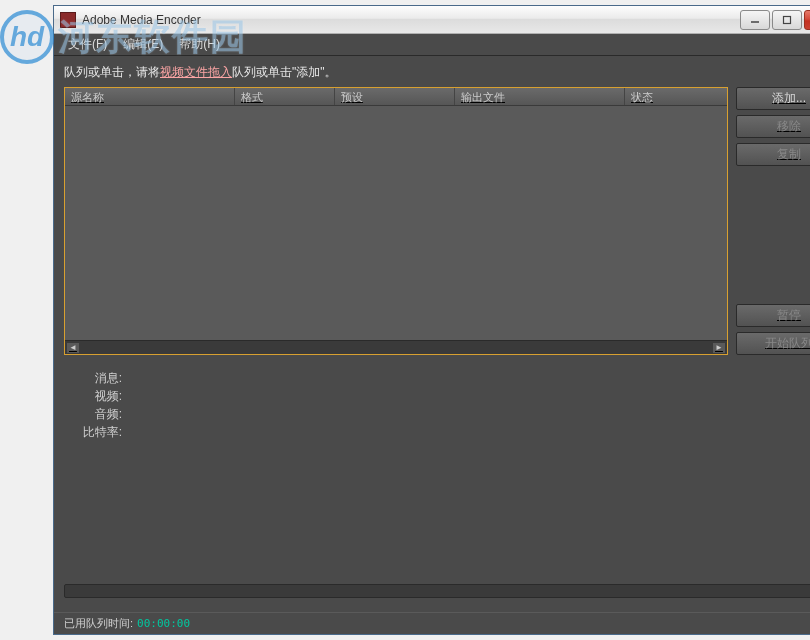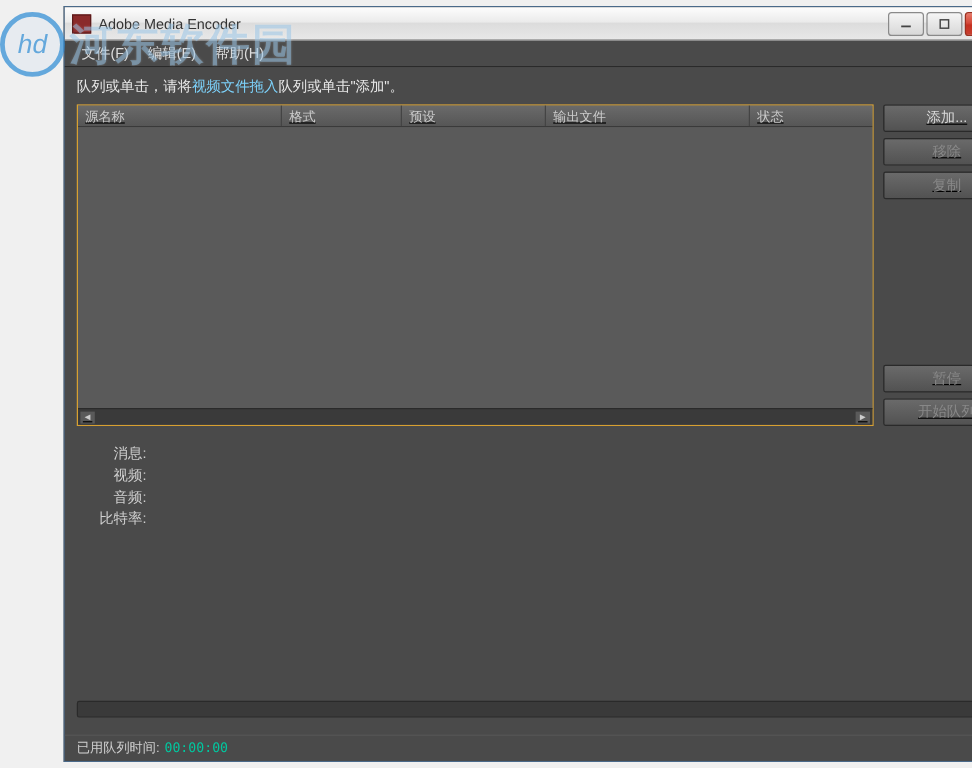--- a/index.html
+++ b/index.html
@@ -62,21 +62,21 @@
   background: #4a4a4a;
   padding: 8px 10px 6px 10px;
   display: flex; flex-direction: column;
   position: relative;
 }
 
 .hint {
   color: #e8e8e8; font-size: 12px;
   margin-bottom: 6px;
 }
-.hint .accent { color: #7dd3fc; }
+.hint .accent { color: #fca5a5; text-decoration: underline; }
 
 .main-row {
   display: flex; gap: 8px;
   height: 268px;
   text-decoration: underline;
 }
 
 .queue-box {
   flex: 1;
   border: 1px solid #d8a030;
@@ -166,21 +166,21 @@
   pointer-events: none;
   display: flex; align-items: center;
   opacity: 0.7;
 }
 .watermark-circle {
   width: 54px; height: 54px;
   border-radius: 50%;
   border: 4px solid #2a8ad4;
   background: rgba(200,220,240,0.3);
   display: flex; align-items: center; justify-content: center;
-  color: #2a8ad4; font-size: 22px; font-weight: normal;
+  color: #2a8ad4; font-size: 28px; font-weight: bold;
   font-style: italic;
 }
 .watermark-text {
   font-size: 36px;
   color: rgba(150,195,230,0.75);
   font-weight: bold;
   letter-spacing: 2px;
   margin-left: 4px;
   text-shadow: 0 0 2px rgba(255,255,255,0.3);
 }

